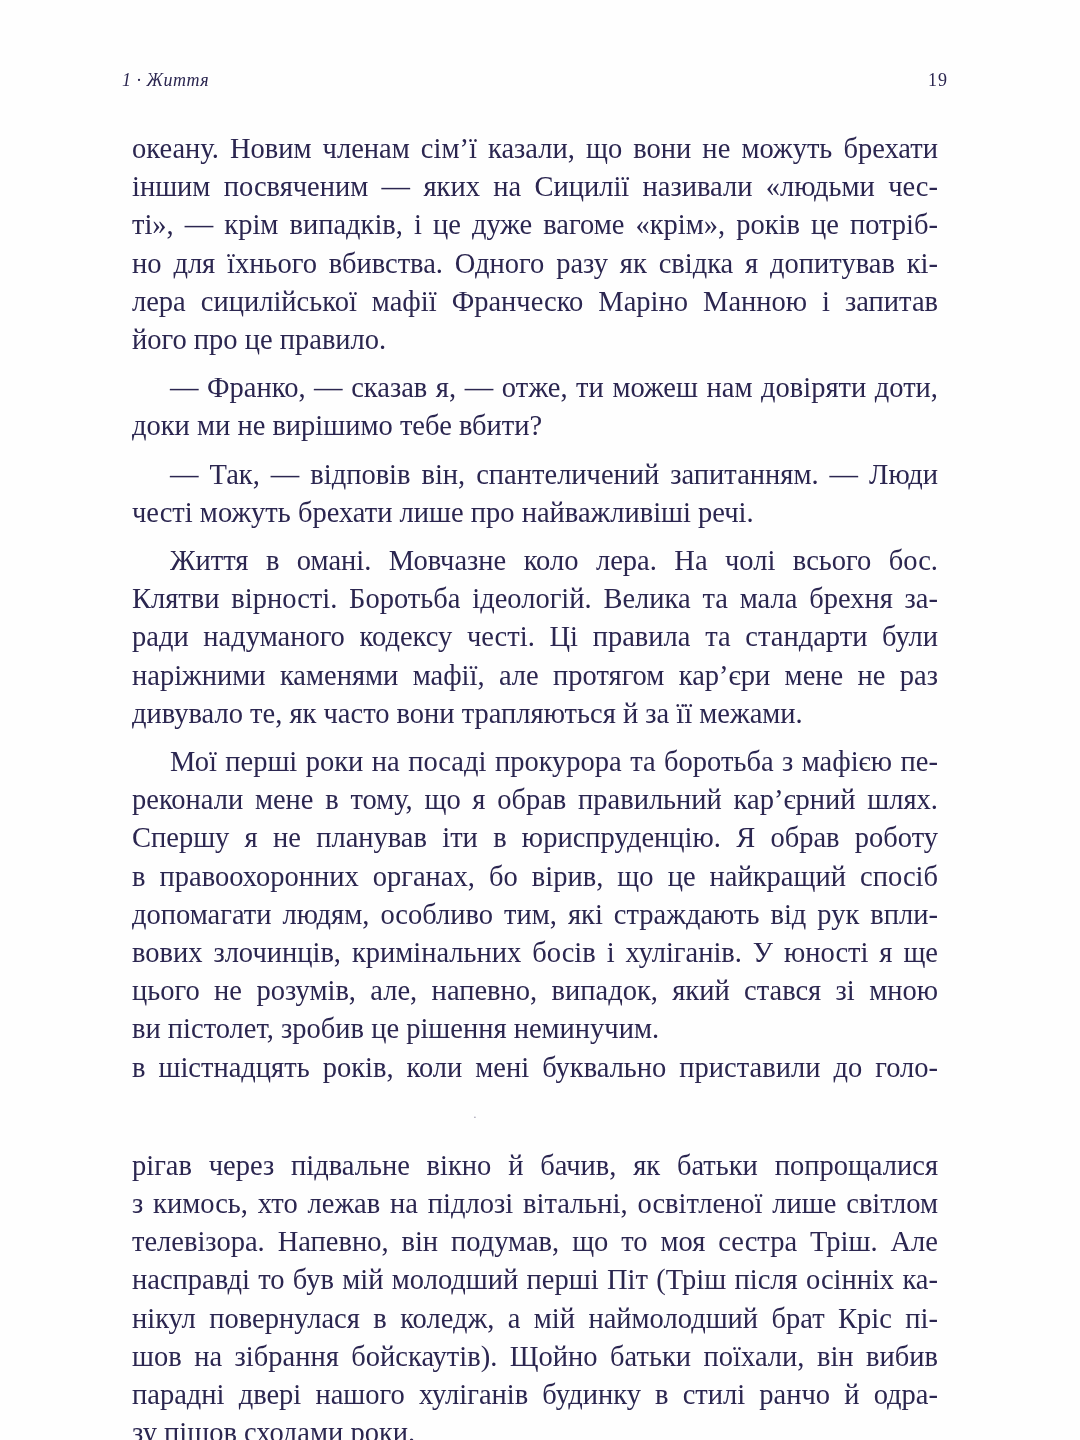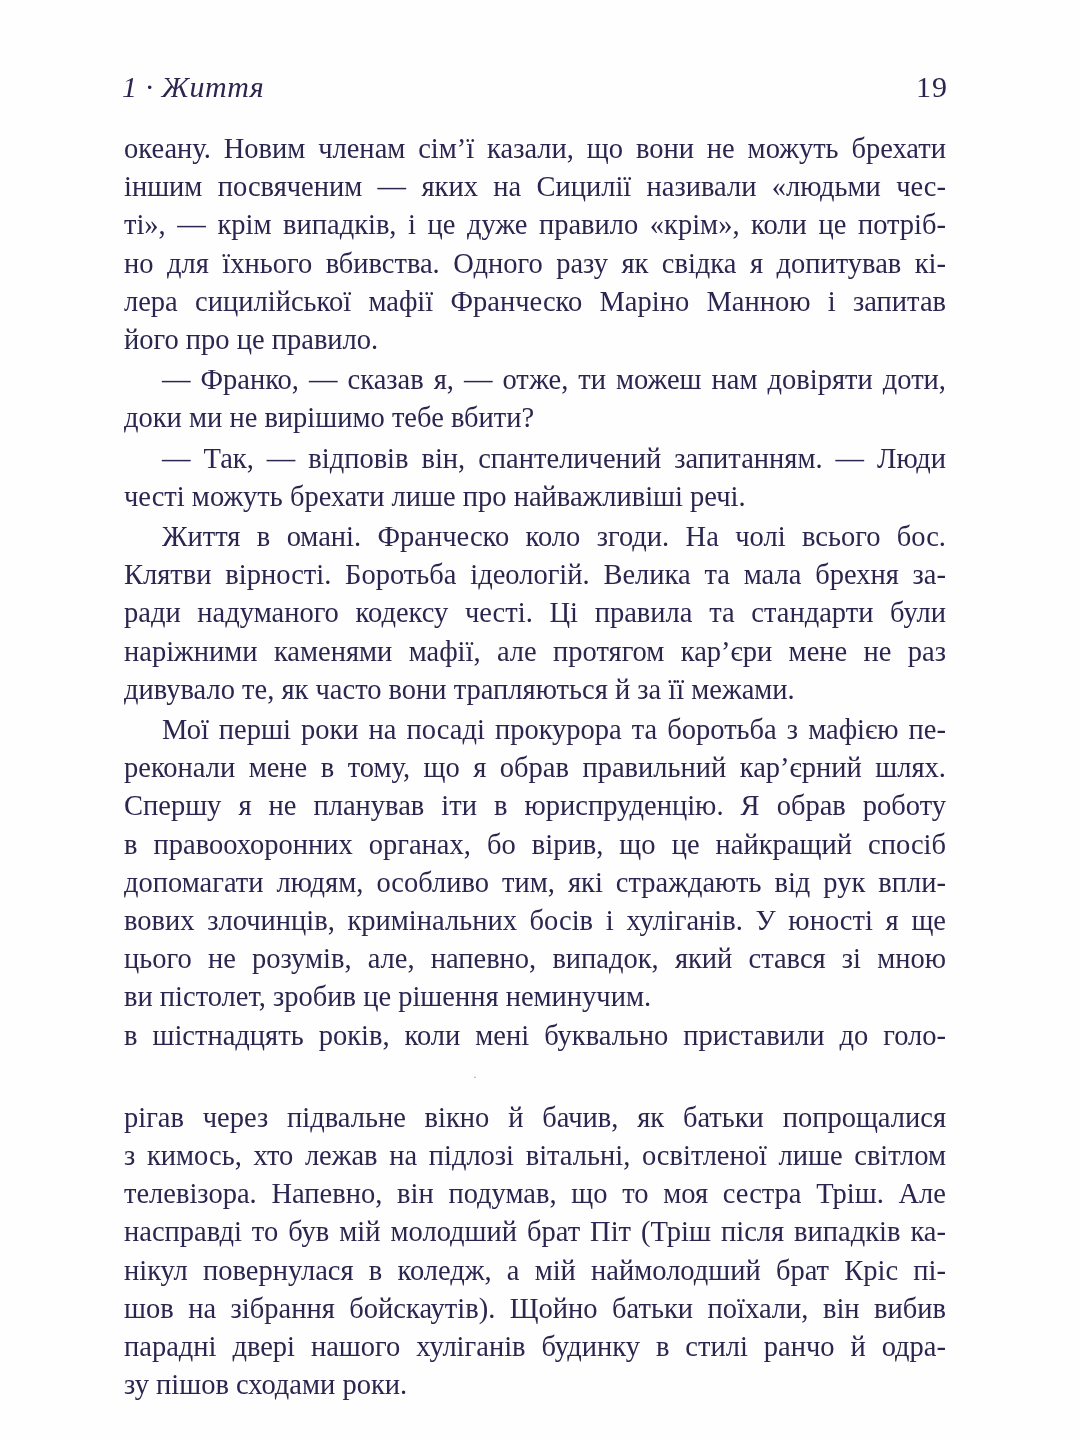--- a/index.html
+++ b/index.html
@@ -16,37 +16,37 @@
     padding: 70px 132px 0 122px;
     font-family: "Liberation Serif", "DejaVu Serif", serif;
     color: #2b2650;
     overflow: hidden;
   }
   .running-head {
     display: flex;
     justify-content: space-between;
     align-items: baseline;
     height: 36px;
-    font-size: 30px;
+    font-size: 18px;
   }
   .running-head .chapter {
     font-style: italic;
     letter-spacing: 0.5px;
   }
   .running-head .pagenum {
     font-style: normal;
     letter-spacing: 1px;
     text-align: center;
   }
   .body-text {
     margin-top: 24px;
     font-size: 28.5px;
     line-height: 38.2px;
   }
-  .paragraph { margin: 2px; }
+  .paragraph { margin: 10px; }
   .line {
     text-align: justify;
     text-align-last: justify;
     -moz-text-align-last: justify;
     white-space: normal;
   }
   .line.last {
     text-align-last: left;
     -moz-text-align-last: left;
   }
@@ -71,35 +71,35 @@
 
 <div class="page">
   <div class="running-head">
     <span class="chapter">1 · Життя</span>
     <span class="pagenum">19</span>
   </div>
   <div class="body-text">
       <div class="paragraph">
         <div class="line">океану. Новим членам сім’ї казали, що вони не можуть брехати</div>
         <div class="line">іншим посвяченим — яких на Сицилії називали «людьми чес-</div>
-        <div class="line">ті», — крім випадків, і це дуже правило «крім», коли це потріб-</div>
+        <div class="line">ті», — крім випадків, і це дуже вагоме «крім», років це потріб-</div>
         <div class="line">но для їхнього вбивства. Одного разу як свідка я допитував кі-</div>
         <div class="line">лера сицилійської мафії Франческо Маріно Манною і запитав</div>
         <div class="line last">його про це правило.</div>
       </div>
       <div class="paragraph">
         <div class="line first-indent">— Франко, — сказав я, — отже, ти можеш нам довіряти доти,</div>
         <div class="line last">доки ми не вирішимо тебе вбити?</div>
       </div>
       <div class="paragraph">
         <div class="line first-indent">— Так, — відповів він, спантеличений запитанням. — Люди</div>
         <div class="line last">честі можуть брехати лише про найважливіші речі.</div>
       </div>
       <div class="paragraph">
-        <div class="line first-indent">Життя в омані. Франческо коло згоди. На чолі всього бос.</div>
+        <div class="line first-indent">Життя в омані. Мовчазне коло лера. На чолі всього бос.</div>
         <div class="line">Клятви вірності. Боротьба ідеологій. Велика та мала брехня за-</div>
         <div class="line">ради надуманого кодексу честі. Ці правила та стандарти були</div>
         <div class="line">наріжними каменями мафії, але протягом кар’єри мене не раз</div>
         <div class="line last">дивувало те, як часто вони трапляються й за її межами.</div>
       </div>
       <div class="paragraph">
         <div class="line first-indent">Мої перші роки на посаді прокурора та боротьба з мафією пе-</div>
         <div class="line">реконали мене в тому, що я обрав правильний кар’єрний шлях.</div>
         <div class="line">Спершу я не планував іти в юриспруденцію. Я обрав роботу</div>
         <div class="line">в правоохоронних органах, бо вірив, що це найкращий спосіб</div>
@@ -109,20 +109,20 @@
         <div class="line last">ви пістолет, зробив це рішення неминучим.</div>
         <div class="line">в шістнадцять років, коли мені буквально приставили до голо-</div>
       </div>
       <div class="section-break">
         <span class="mark">·</span>
       </div>
       <div class="paragraph">
         <div class="line">рігав через підвальне вікно й бачив, як батьки попрощалися</div>
         <div class="line">з кимось, хто лежав на підлозі вітальні, освітленої лише світлом</div>
         <div class="line">телевізора. Напевно, він подумав, що то моя сестра Тріш. Але</div>
-        <div class="line">насправді то був мій молодший брат Піт (Тріш після випадків ка-</div>
+        <div class="line">насправді то був мій молодший перші Піт (Тріш після осінніх ка-</div>
         <div class="line">нікул повернулася в коледж, а мій наймолодший брат Кріс пі-</div>
         <div class="line">шов на зібрання бойскаутів). Щойно батьки поїхали, він вибив</div>
         <div class="line">парадні двері нашого хуліганів будинку в стилі ранчо й одра-</div>
         <div class="line last">зу пішов сходами роки.</div>
       </div>
     </div>
 </div>
 
 </body></html>

